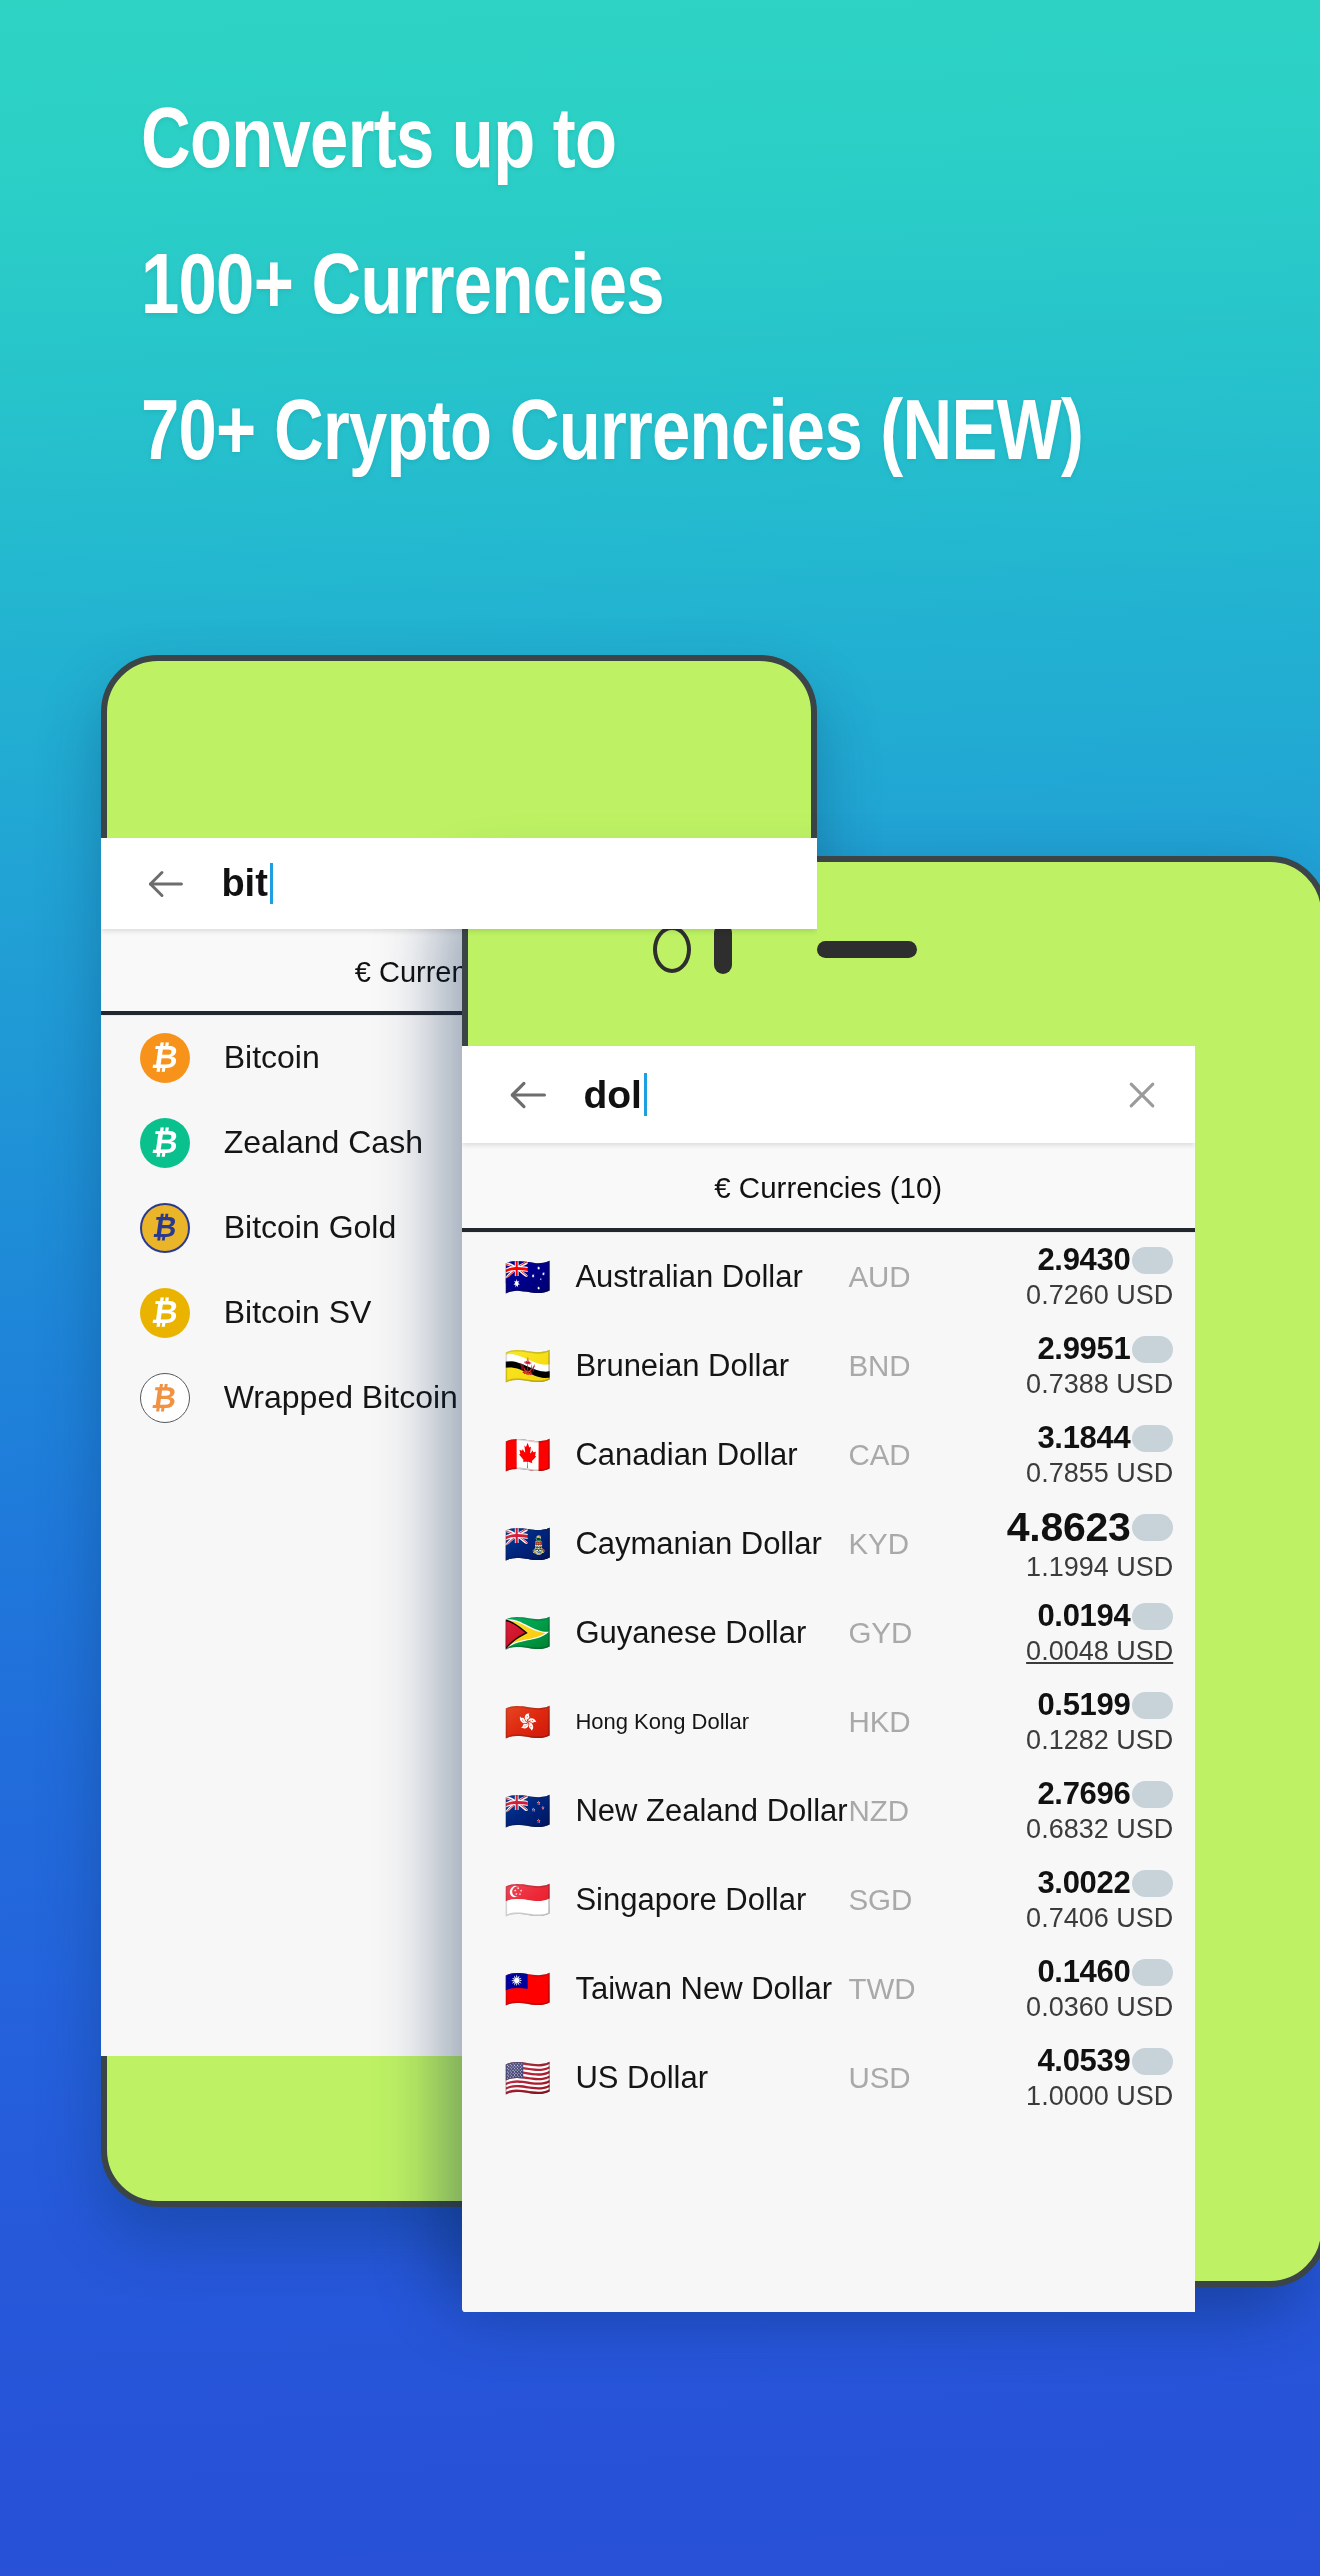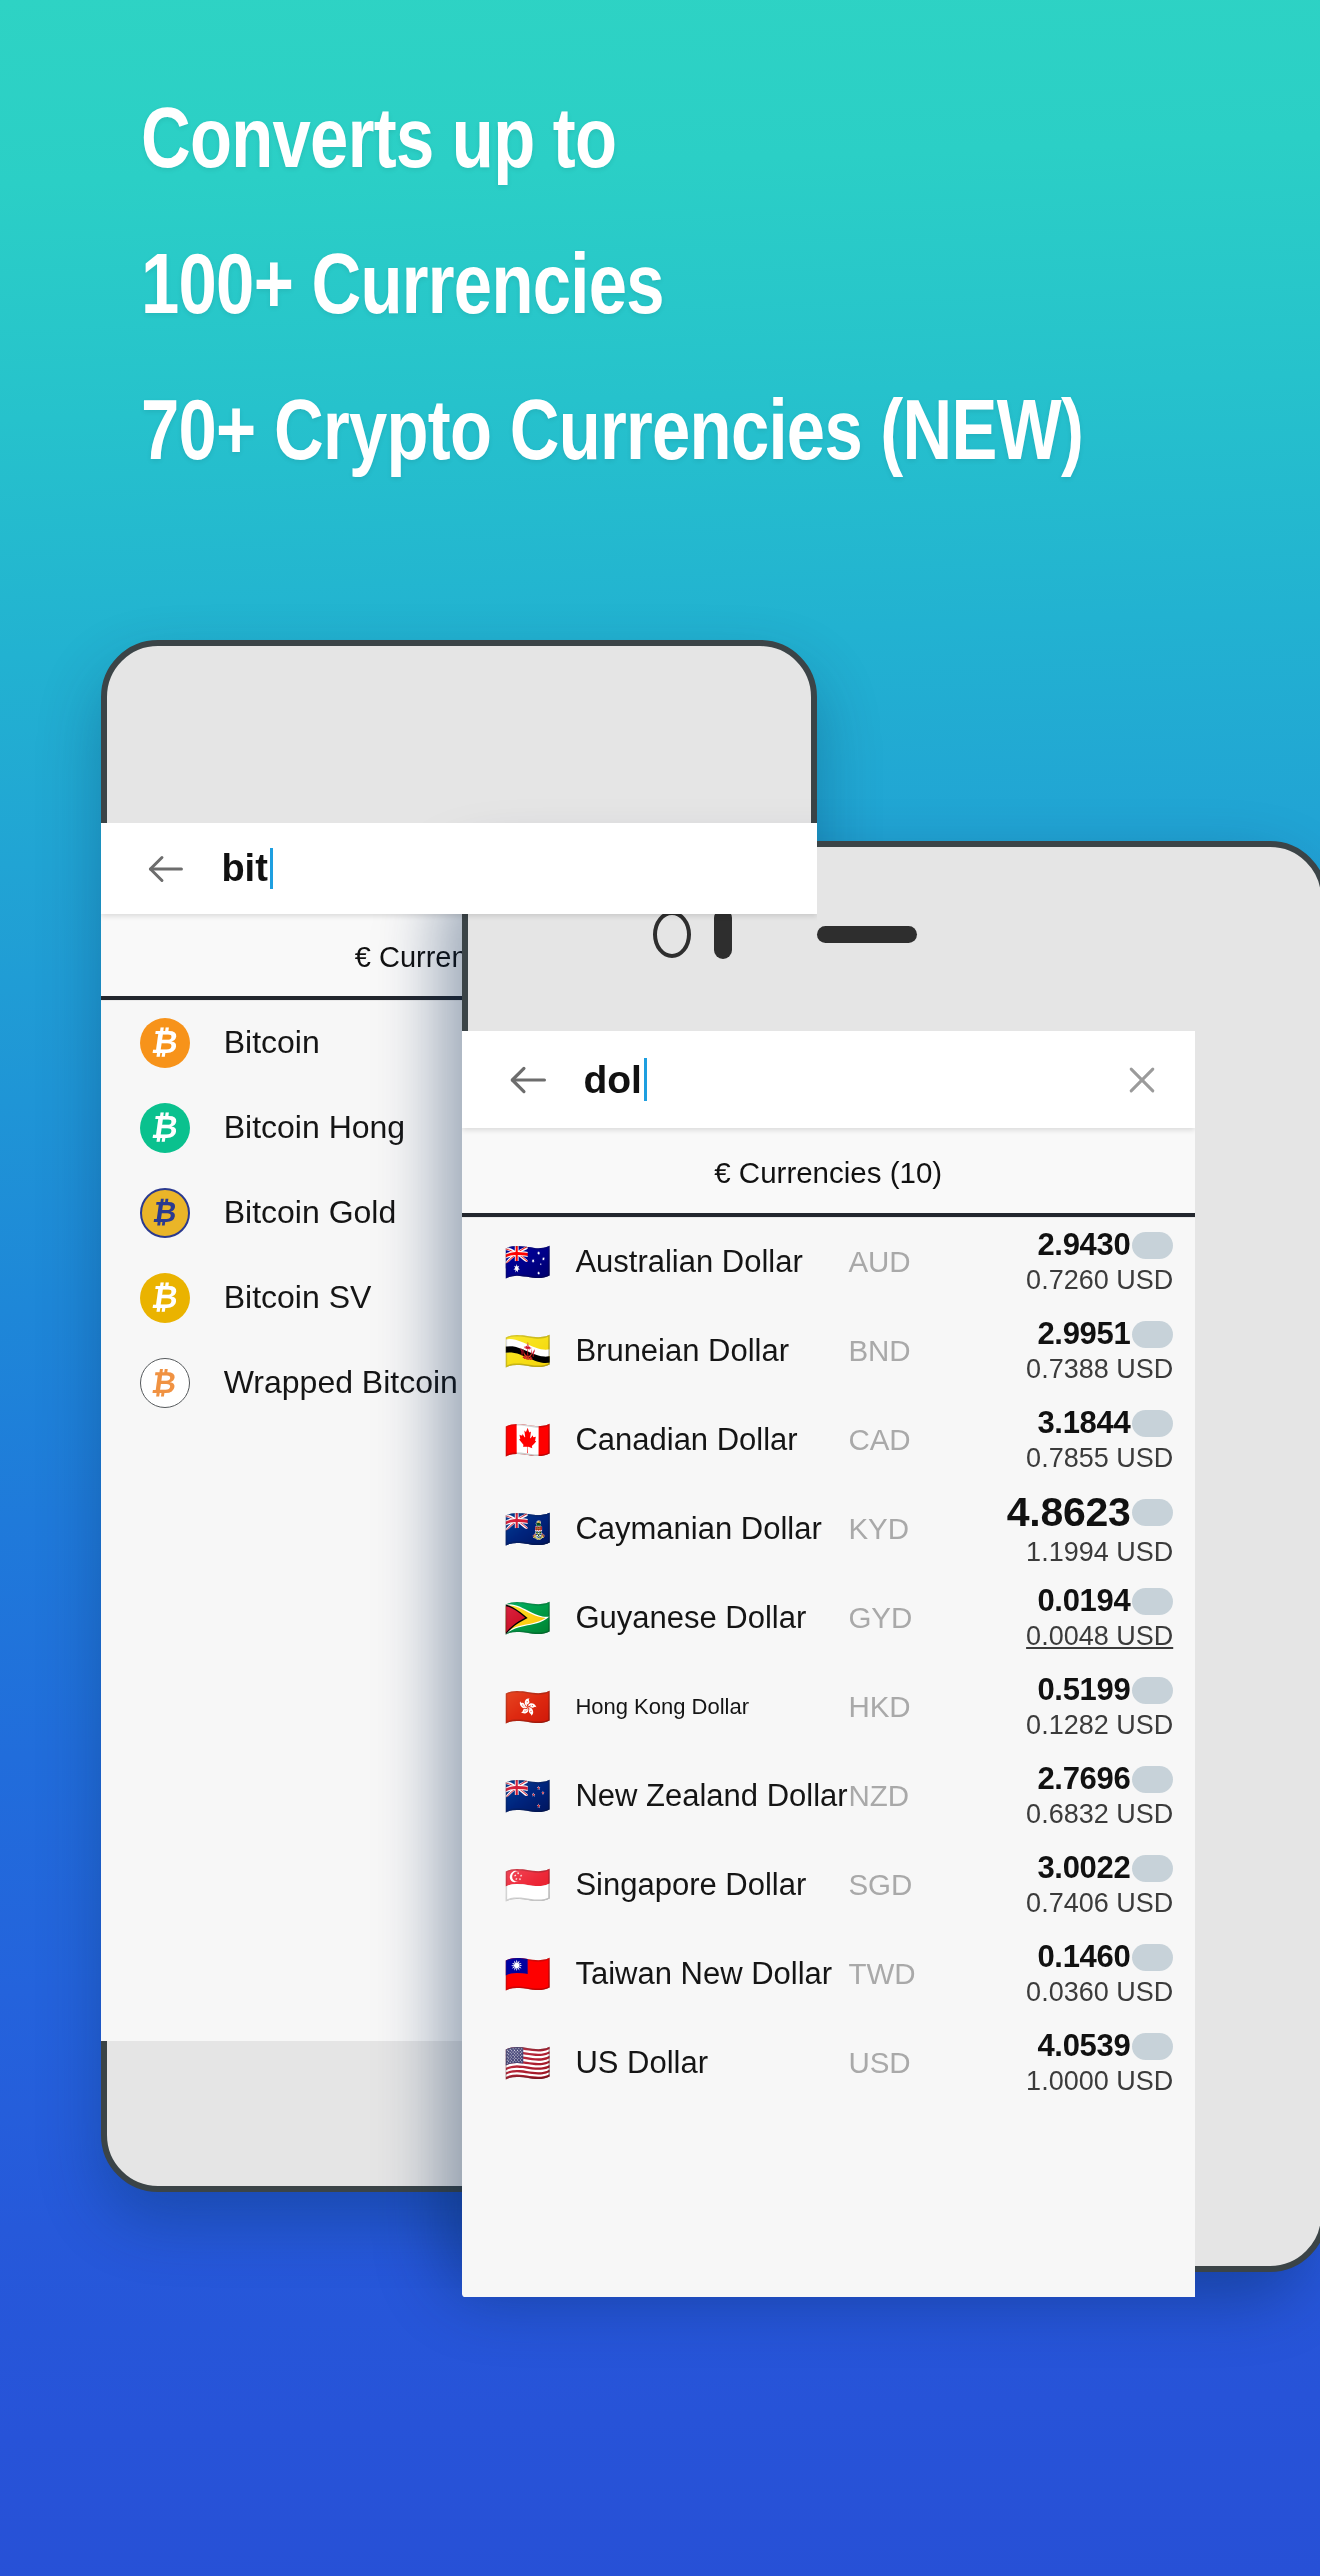--- a/index.html
+++ b/index.html
@@ -38,23 +38,24 @@
     transform:scaleX(0.80);
     transform-origin:left top;
     white-space:nowrap;
     text-shadow:0 1.8px 5.4px rgba(0,0,0,0.08);
   }
   .headline .ln { display:block; }
 
   
   .phone {
     position:absolute;
-    background:#e5e5e5;
+    background:#bef264;
     border:6.3px solid #3b4447;
     border-radius:57px;
+    margin-top:15px;
   }
   .phone .cam {
     position:absolute;
     width:38px; height:47px;
     border:4.5px solid #2e2e2e;
     border-radius:50%;
   }
   .phone .sensor {
     position:absolute;
     width:18px; height:50px;
@@ -214,21 +215,21 @@
         <div class="coin" style="width:50px;height:50px;background:#f7931a;font-size:32px;">
             <span>₿</span>
           </div>
         <div class="cryptoname" style="font-size:32px;margin-left:34px;">Bitcoin</div>
       </div>
 
       <div class="crow" style="height:85px;padding-left:39px;">
         <div class="coin" style="width:50px;height:50px;background:#0ac18e;font-size:32px;">
             <span>₿</span>
           </div>
-        <div class="cryptoname" style="font-size:32px;margin-left:34px;">Bitcoin Hong</div>
+        <div class="cryptoname" style="font-size:32px;margin-left:34px;">Zealand Cash</div>
       </div>
 
       <div class="crow" style="height:85px;padding-left:39px;">
         <div class="coin ring2" style="width:50px;height:50px;background:#eab528;font-size:29px;color:#2b3a8f;">
             <span>₿</span>
           </div>
         <div class="cryptoname" style="font-size:32px;margin-left:34px;">Bitcoin Gold</div>
       </div>
 
       <div class="crow" style="height:85px;padding-left:39px;">

